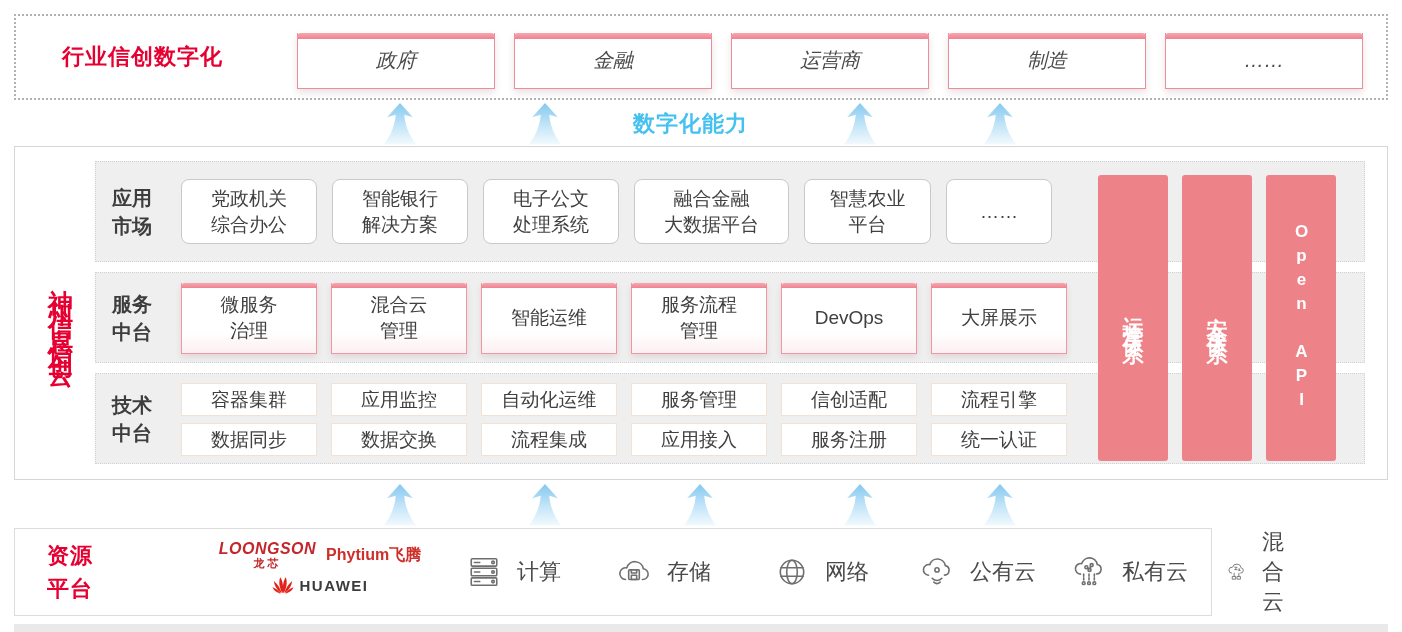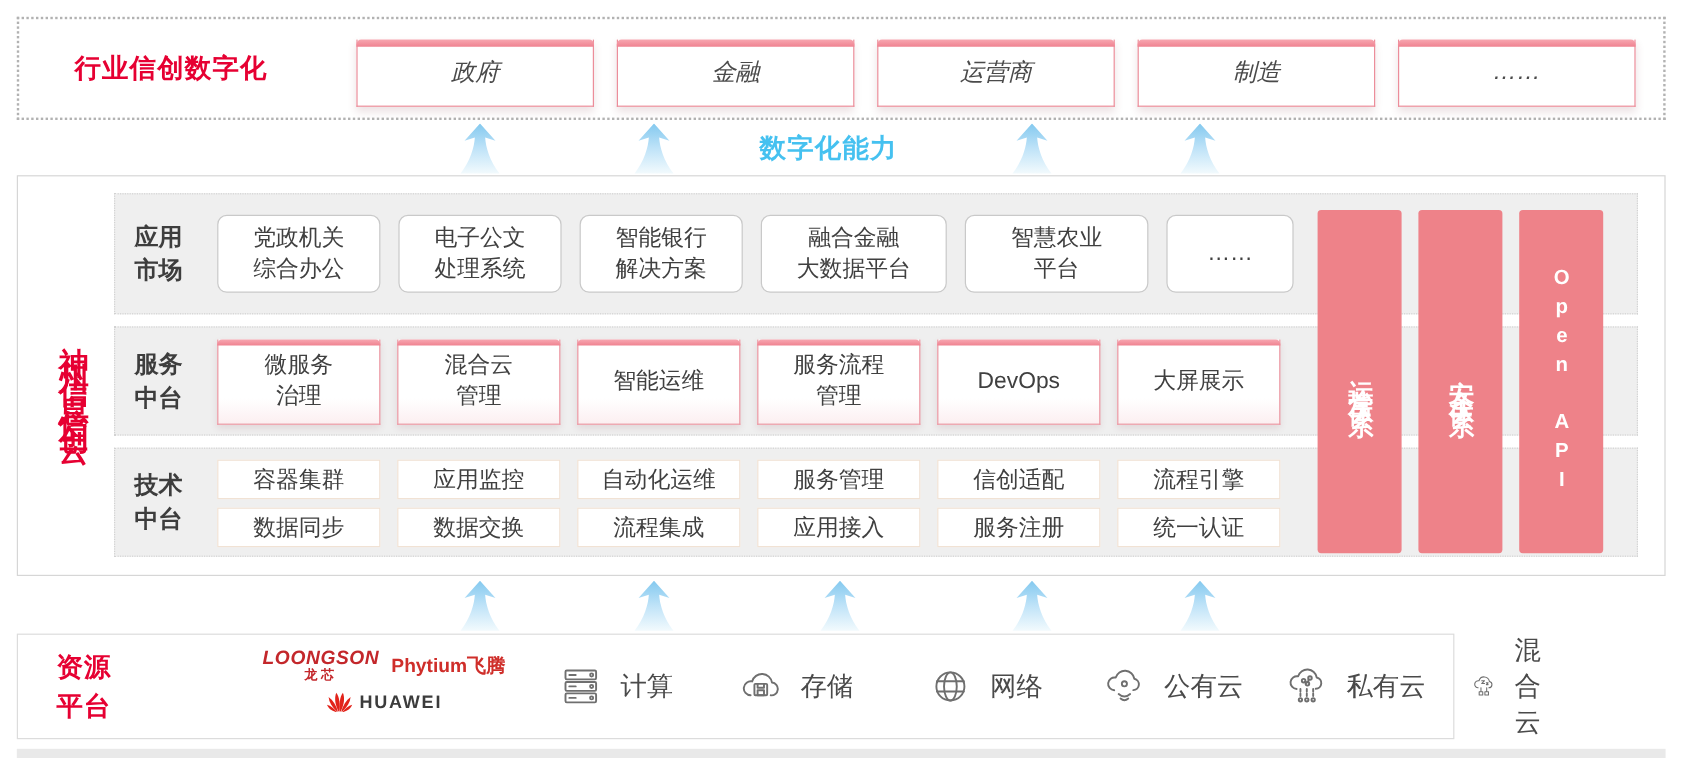--- a/index.html
+++ b/index.html
@@ -31,21 +31,21 @@
   .prow2 { top:125px; height:91px; }
   .prow3 { top:226px; height:91px; }
   .prow-label { position:absolute; left:16px; top:50%; transform:translateY(-50%); font-size:20px; font-weight:bold;
              color:#3d3d3d; white-space:pre-line; text-align:center; line-height:1.4; }
 
   .app-boxes { position:absolute; left:85px; top:17px; display:flex; gap:15px; }
   .app-box { height:65px; background:#fff; border:1px solid #c9c9c9; border-radius:8px; display:flex; align-items:center;
              justify-content:center; text-align:center; font-size:19px; color:#404040; line-height:1.35; white-space:pre-line; }
   .app-boxes .app-box:nth-child(1){width:136px}.app-boxes .app-box:nth-child(2){width:136px}
   .app-boxes .app-box:nth-child(3){width:136px}.app-boxes .app-box:nth-child(4){width:155px}
-  .app-boxes .app-box:nth-child(5){width:153px}.app-boxes .app-box:nth-child(6){width:106px}
+  .app-boxes .app-box:nth-child(5){width:127px}.app-boxes .app-box:nth-child(6){width:106px}
 
   .svc-boxes { position:absolute; left:85px; top:10px; display:flex; gap:14px; }
   .svc-box { position:relative; width:136px; height:71px; background:linear-gradient(180deg,#ffffff 70%,#fceff1 100%);
              border:1px solid #ee98a3; border-top:none; box-shadow:0 3px 6px rgba(120,40,55,.12);
              display:flex; align-items:center; justify-content:center; text-align:center;
              font-size:19px; color:#404040; line-height:1.35; white-space:pre-line; }
   .svc-box::before { content:""; position:absolute; top:0; left:-1px; right:-1px; height:5px;
              background:linear-gradient(180deg,#f7a6b0,#ef8290); border-radius:4px 4px 0 0; }
 
   .tech-col { position:absolute; left:85px; top:9px; display:flex; flex-direction:column; gap:7px; }
@@ -134,24 +134,24 @@
 
   <section class="platform">
     <div class="platform-title">神州信息信创云</div>
 
     <div class="prow prow1">
       <div class="prow-label">应用
 市场</div>
       <div class="app-boxes">
         <div class="app-box">党政机关
 综合办公</div>
+        <div class="app-box">智能银行
+解决方案</div>
         <div class="app-box">电子公文
 处理系统</div>
-        <div class="app-box">智能银行
-解决方案</div>
         <div class="app-box">融合金融
 大数据平台</div>
         <div class="app-box">智慧农业
 平台</div>
         <div class="app-box">……</div>
       </div>
     </div>
 
     <div class="prow prow2">
       <div class="prow-label">服务

